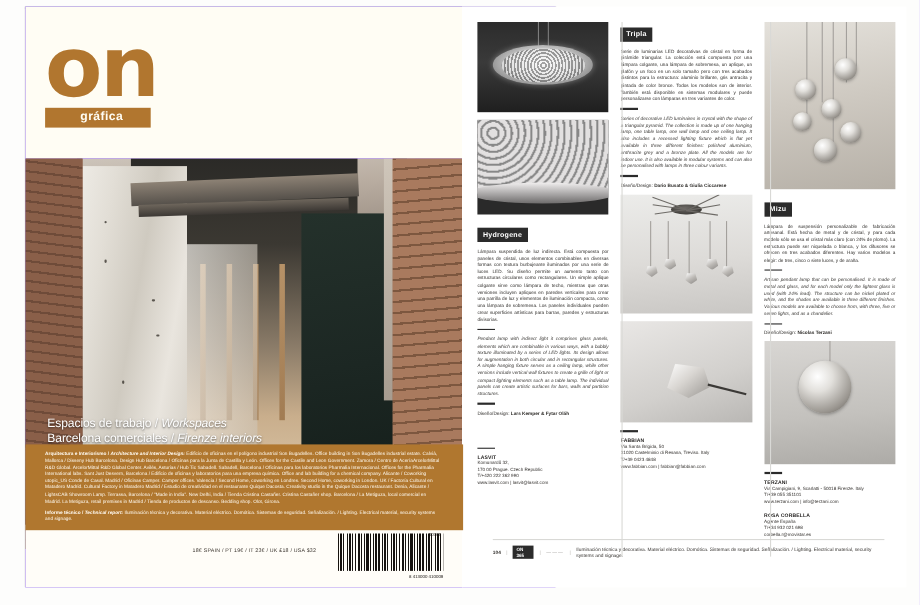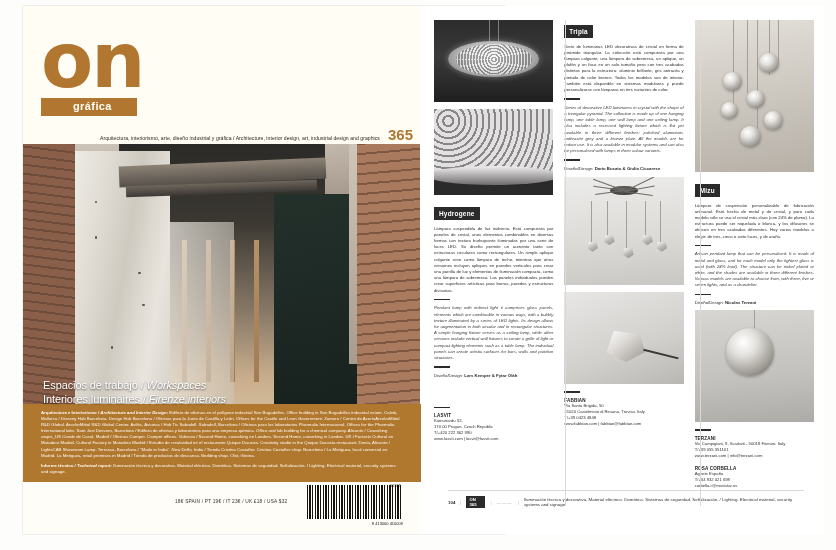--- a/index.html
+++ b/index.html
@@ -146,24 +146,20 @@
 
   <div class="cover">
 
     <div class="cover-top">
       <div class="logo-wrap">
         <div class="logo-on">on</div>
         <div class="logo-bar">
           <span>gráfica</span>
         </div>
       </div>
-      <div class="cover-sub">
-        <div class="txt">Arquitectura, interiorismo, arte, diseño industrial y gráfica / Architecture, interior design, art, industrial design and graphics</div>
-        <div class="num">365</div>
-      </div>
     </div>
 
     <div class="cover-photo">
       <div class="ph-base"></div>
       <div class="ph-corridor"></div>
       <div class="ph-dark"></div>
       <div class="ph-stud" style="left:40%"></div>
       <div class="ph-stud" style="left:46%"></div>
       <div class="ph-stud" style="left:52%"></div>
       <div class="ph-stud" style="left:58%"></div>
@@ -177,21 +173,21 @@
       <div class="ph-floor"></div>
       <div class="ph-dot" style="left:18%;top:16%"></div>
       <div class="ph-dot" style="left:18%;top:26%"></div>
       <div class="ph-dot" style="left:29%;top:36%"></div>
       <div class="ph-dot" style="left:30%;top:45%"></div>
       <div class="ph-dot" style="left:22%;top:57%"></div>
     </div>
 
     <div class="cover-title">
       <div><span>Espacios de trabajo / </span><i>Workspaces</i></div>
-      <div><span>Interiores luminaires / </span><i>Firenze interiors</i></div>
+      <div><span>Barcelona comerciales / </span><i>Firenze interiors</i></div>
     </div>
 
     <div class="cover-band">
       <div class="band-p">
         <b>Arquitectura e Interiorismo / </b><b><i>Architecture and Interior Design:</i></b><span> Edificio de oficinas en el polígono industrial Son Bugadelles. Office building in Son Bugadelles industrial estate. Calvià, Mallorca / Disseny Hub Barcelona. Design Hub Barcelona / Oficinas para la Junta de Castilla y León. Offices for the Castile and Leon Government. Zamora / Centro de AceríaArcelorMittal R&amp;D Global. ArcelorMittal R&amp;D Global Center. Avilés, Asturias / Hub Tic Sabadell. Sabadell, Barcelona / Oficinas para los laboratorios Pharmalia Internacional. Offices for the Pharmalia International labs. Sant Just Desvern, Barcelona / Edificio de oficinas y laboratorios para una empresa química. Office and lab building for a chemical company. Alicante / Coworking utopic_US Conde de Casal. Madrid / Oficinas Camper. Camper offices. Valencia / Second Home, coworking en Londres. Second Home, coworking in London. UK / Factoría Cultural en Matadero Madrid. Cultural Factory in Matadero Madrid / Estudio de creatividad en el restaurante Quique Dacosta. Creativity studio in the Quique Dacosta restaurant. Denia, Alicante / LightsCAB Showroom Lamp. Terrassa, Barcelona / "Made in India". New Delhi, India / Tienda Cristina Castañer. Cristina Castañer shop. Barcelona / La Metiguza, local comercial en Madrid. La Metiguza, retail premises in Madrid / Tienda de productos de descanso. Bedding shop. Olot, Girona.</span>
       </div>
       <div class="band-p band-p2">
         <b>Informe técnico / </b><b><i>Technical report:</i></b><span> Iluminación técnica y decorativa. Material eléctrico. Domótica. Sistemas de seguridad. Señalización. / Lighting. Electrical material, security systems and signage.</span>
       </div>
     </div>

